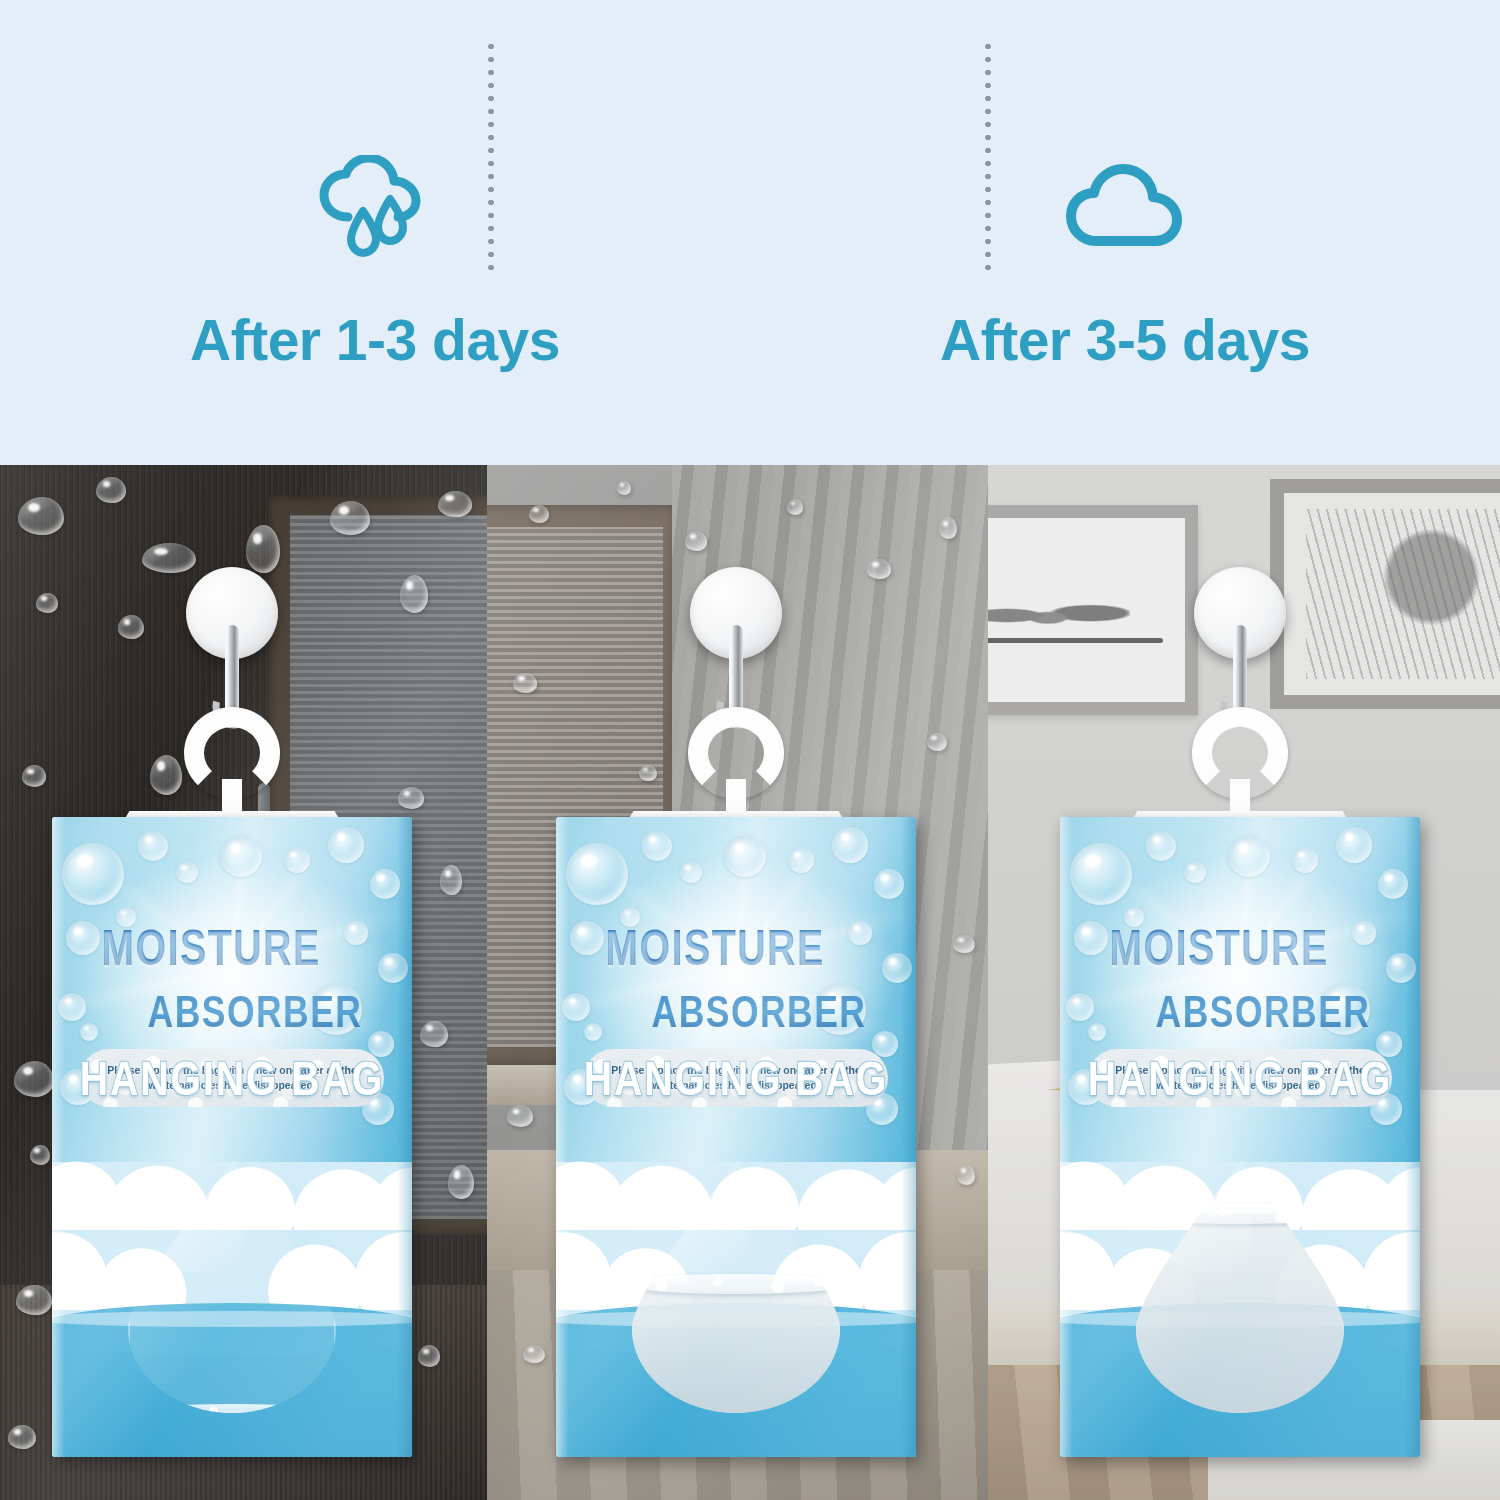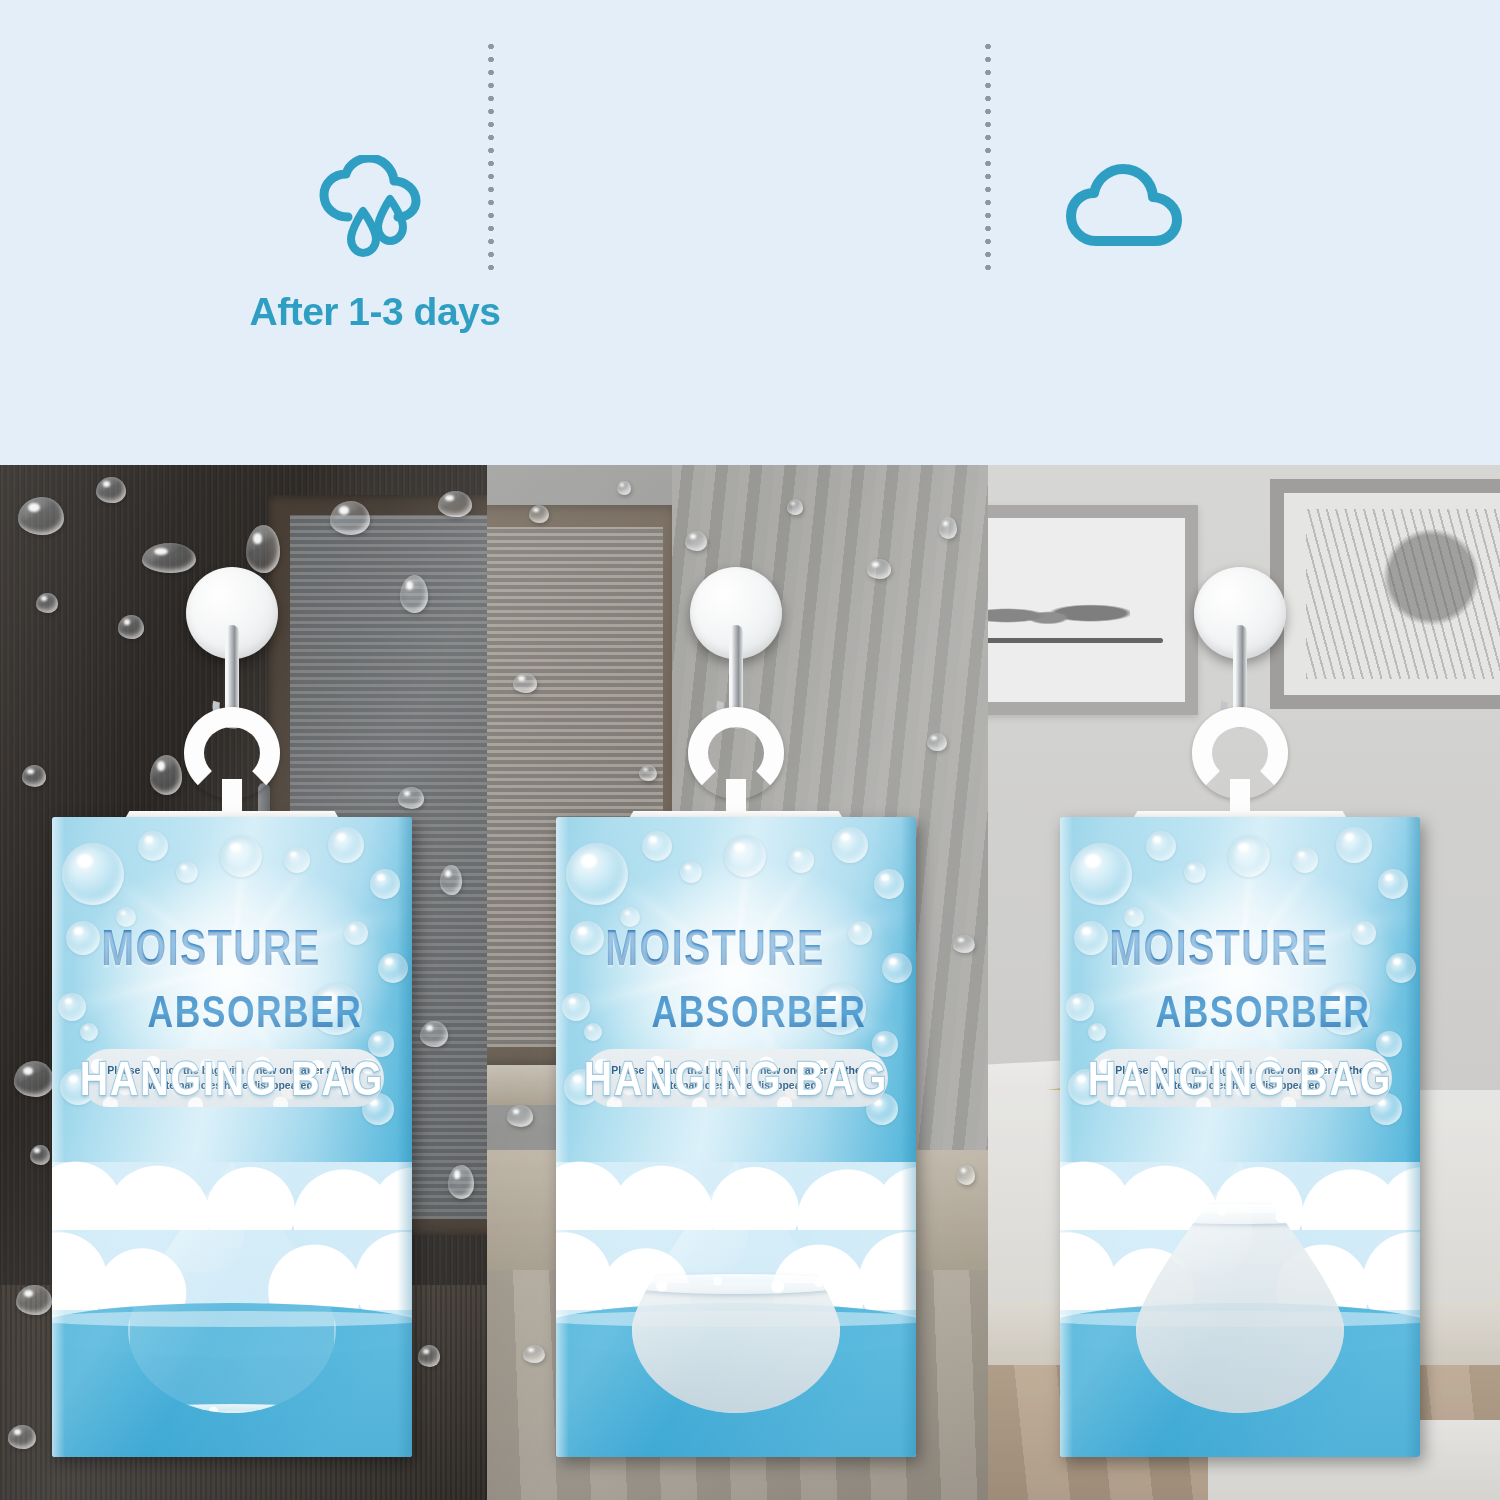--- a/index.html
+++ b/index.html
@@ -37,22 +37,22 @@
   .features {
     position:absolute; left:0; top:150px; width:1500px; height:280px;
     display:flex;
   }
   .feature {
     flex:1 1 0; position:relative;
     display:flex; flex-direction:column; align-items:center; justify-content:flex-start;
   }
   .f-icon { height:130px; display:flex; align-items:center; justify-content:center; }
   .f-label {
-    margin-top:10px;
-    font-size:39px; font-weight:bold; color:#2e9fc2;
+    margin-top:27px;
+    font-size:57px; font-weight:bold; color:#2e9fc2;
     letter-spacing:-0.5px; white-space:nowrap;
     font-family:"Liberation Sans", sans-serif;
   }
   .divider {
     position:absolute; top:40px; width:6px; height:230px;
     background-image:radial-gradient(circle, #8b98a4 2.6px, rgba(0,0,0,0) 3px);
     background-size:6px 13px; background-repeat:repeat-y;
   }
   .div1 { left:488px; }
   .div2 { left:985px; }
@@ -449,20 +449,21 @@
       </div>
       <div class="f-label">After 1-3 days</div>
     </div>
 
     <div class="feature">
       <div class="f-icon">
         <svg width="130" height="120" viewBox="0 0 130 120" fill="none">
           <path d="M36 86 C22 86 11 75 11 61 C11 48 21 38 34 38 C37 24 49 14 63 14 C79 14 92 26 93 42 C107 43 117 53 117 65 C117 77 107 86 95 86 Z" stroke="#2e9fc2" stroke-width="10" stroke-linejoin="round" stroke-linecap="round"></path>
         </svg>
       </div>
+      <div class="f-label">After 3-5 days</div>
     </div>
 
   </div>
 
   <div class="divider div1"></div>
   <div class="divider div2"></div>
 </div>
 
 <div class="scene">
 

